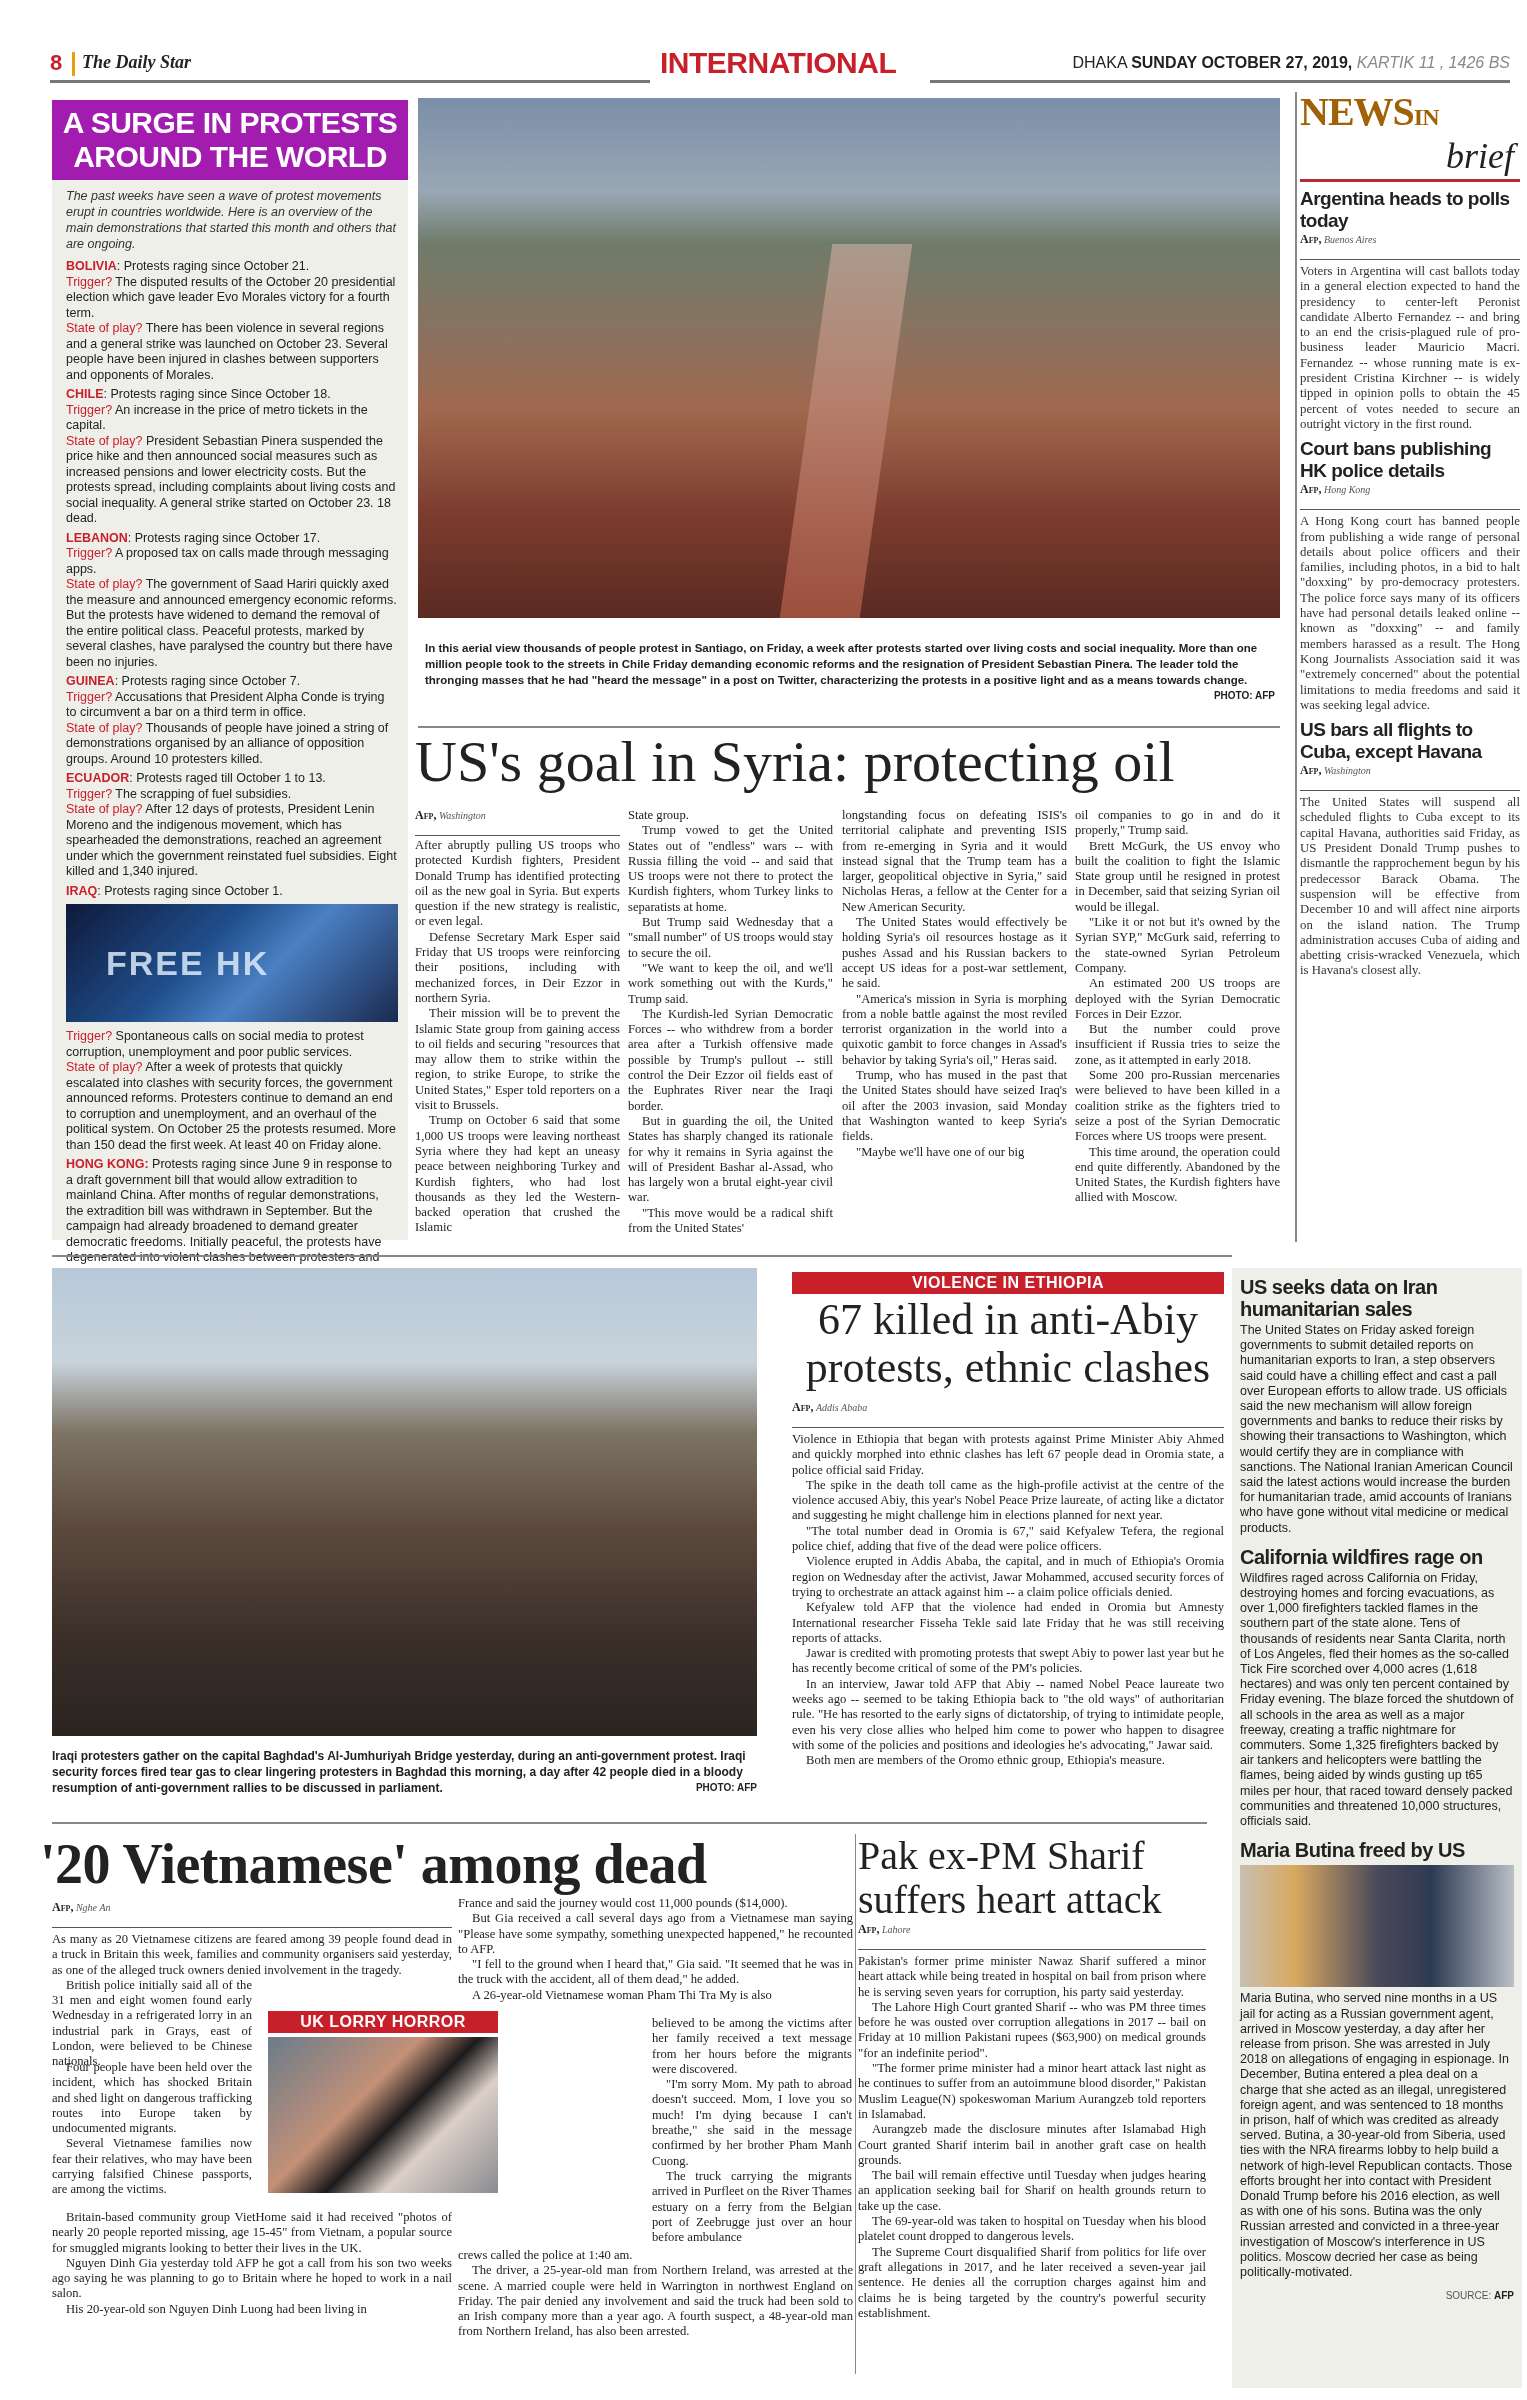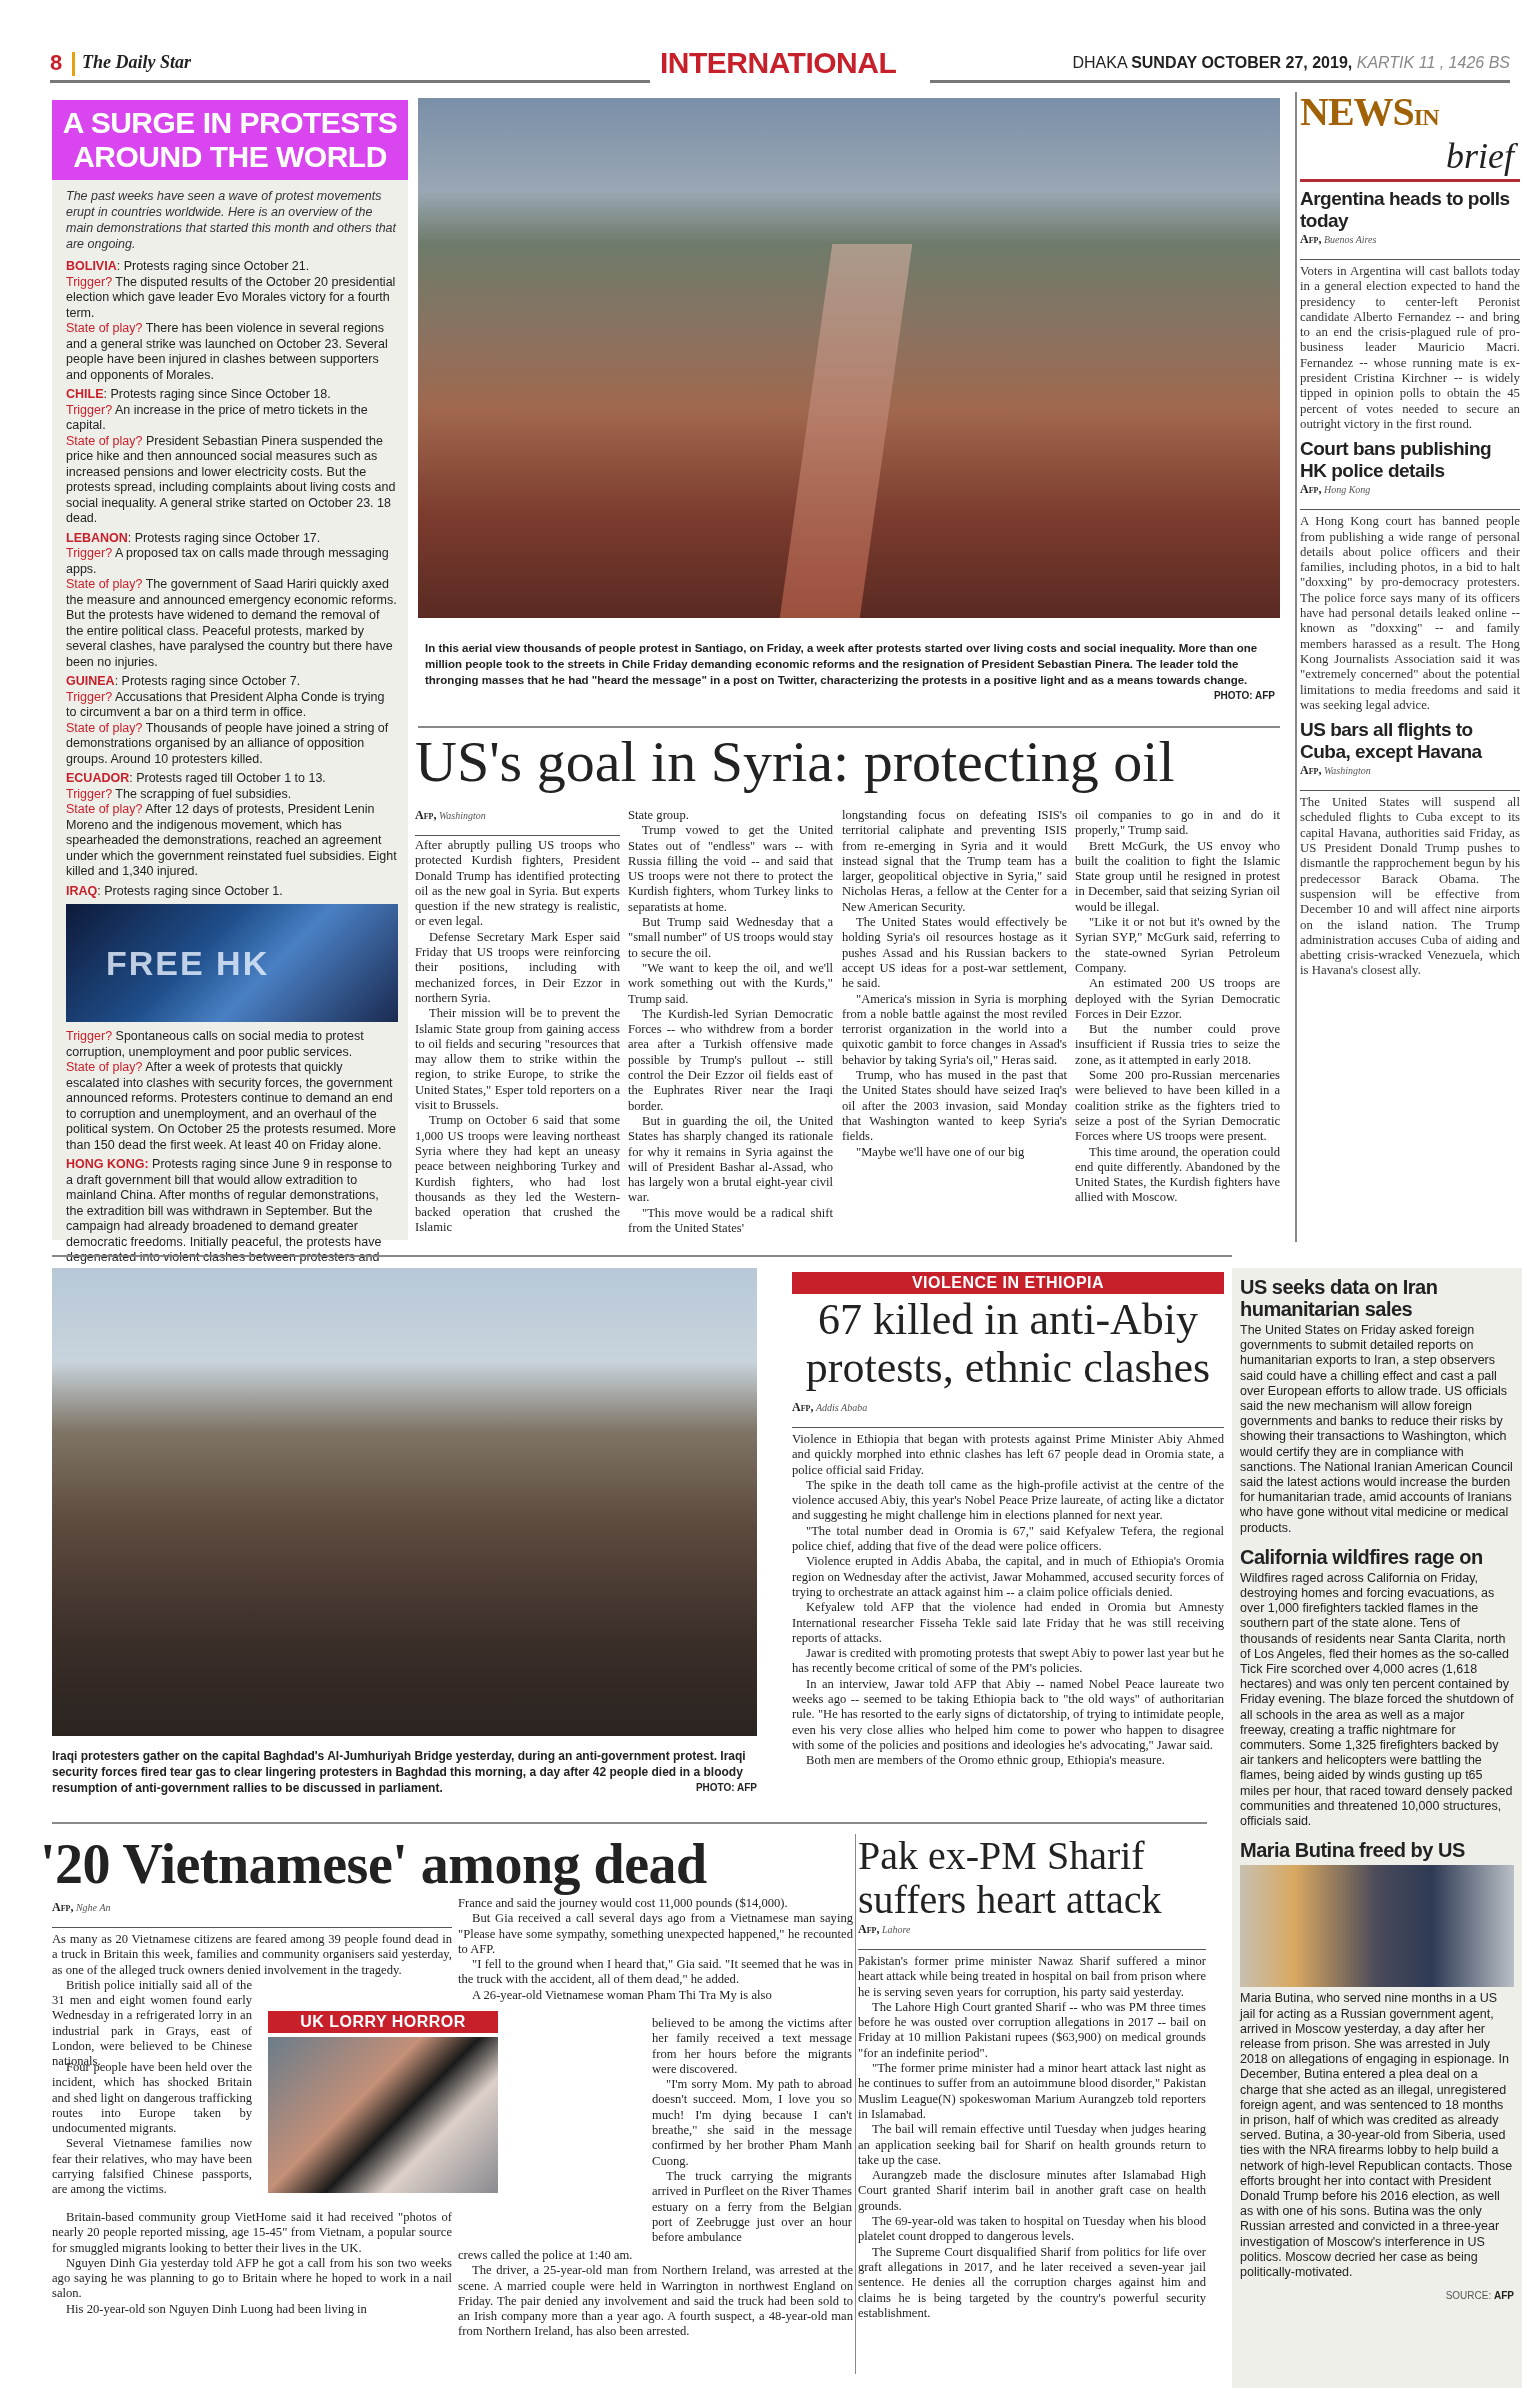--- a/index.html
+++ b/index.html
@@ -11,21 +11,21 @@
 .pbar{left:22px;top:44px;width:3px;height:24px;background:#e7a20b}
 .logo{left:32px;top:44px;font:italic bold 18px "Liberation Serif",serif;color:#222}
 .section{left:610px;top:38px;font:bold 30px "Liberation Sans",sans-serif;color:#c8202b;letter-spacing:-0.5px}
 .dateline{right:0;top:46px;font:16px "Liberation Sans",sans-serif;color:#222}
 .dateline b{font-weight:bold}
 .dateline i{color:#888;font-style:italic}
 .rule-l{left:0;top:72px;width:600px;height:3px;background:#777}
 .rule-r{left:880px;top:72px;width:580px;height:3px;background:#777}
 
 #surge{left:52px;top:100px;width:356px;height:1140px;background:#efefea}
-#surge .hd{background:#d946ef;color:#fff;text-align:center;font:bold 30px/34px "Liberation Sans",sans-serif;padding:6px 4px;letter-spacing:-0.5px}
+#surge .hd{background:#a21caf;color:#fff;text-align:center;font:bold 30px/34px "Liberation Sans",sans-serif;padding:6px 4px;letter-spacing:-0.5px}
 #surge .intro{font:italic 12.5px/16px "Liberation Sans",sans-serif;color:#333;padding:8px 10px 4px 14px}
 .entry{font:12.5px/15.5px "Liberation Sans",sans-serif;color:#222;padding:3px 10px 1px 14px}
 .entry .c{color:#c8202b;font-weight:bold}
 .entry .k{color:#c8202b}
 .hkimg{margin:4px 10px 4px 14px;height:118px;background:linear-gradient(135deg,#0e1a3a,#1f4e8a 40%,#4a80c4 60%,#1a2a50);position:relative;overflow:hidden}
 .hkimg span{position:absolute;left:40px;top:40px;color:#e8f2ff;font:bold 34px "Liberation Sans",sans-serif;letter-spacing:2px;opacity:.8}
 .photo-cr{text-align:right;font:10px "Liberation Sans",sans-serif;color:#555;padding:0 10px}
 .photo-cr b{color:#222}
 
 #chile-photo{left:418px;top:98px;width:862px;height:520px;background:linear-gradient(180deg,#7a8fa8 0%,#9aa7b4 18%,#6e7b6a 28%,#8a7260 45%,#a0684e 60%,#7c3c2e 80%,#5a2a22 100%)}
@@ -258,18 +258,18 @@
   </div>
 <div class="abs vline" style="left:855px;top:1834px;height:540px;width:1px"></div>
 
 <div id="sharif" class="abs">
   <div class="sharif-hd">Pak ex-PM Sharif suffers heart attack</div>
   <div class="byline"><b>Afp,</b> <i>Lahore</i></div>
   <div class="col" id="sharif-body">
       <p class="ni">Pakistan's former prime minister Nawaz Sharif suffered a minor heart attack while being treated in hospital on bail from prison where he is serving seven years for corruption, his party said yesterday.</p>
       <p>The Lahore High Court granted Sharif -- who was PM three times before he was ousted over corruption allegations in 2017 -- bail on Friday at 10 million Pakistani rupees ($63,900) on medical grounds "for an indefinite period".</p>
       <p>"The former prime minister had a minor heart attack last night as he continues to suffer from an autoimmune blood disorder," Pakistan Muslim League(N) spokeswoman Marium Aurangzeb told reporters in Islamabad.</p>
+      <p>Aurangzeb made the disclosure minutes after Islamabad High Court granted Sharif interim bail in another graft case on health grounds.</p>
       <p>The bail will remain effective until Tuesday when judges hearing an application seeking bail for Sharif on health grounds return to take up the case.</p>
-      <p>Aurangzeb made the disclosure minutes after Islamabad High Court granted Sharif interim bail in another graft case on health grounds.</p>
       <p>The 69-year-old was taken to hospital on Tuesday when his blood platelet count dropped to dangerous levels.</p>
       <p>The Supreme Court disqualified Sharif from politics for life over graft allegations in 2017, and he later received a seven-year jail sentence. He denies all the corruption charges against him and claims he is being targeted by the country's powerful security establishment.</p>
     </div>
 </div>
 
 </body></html>

